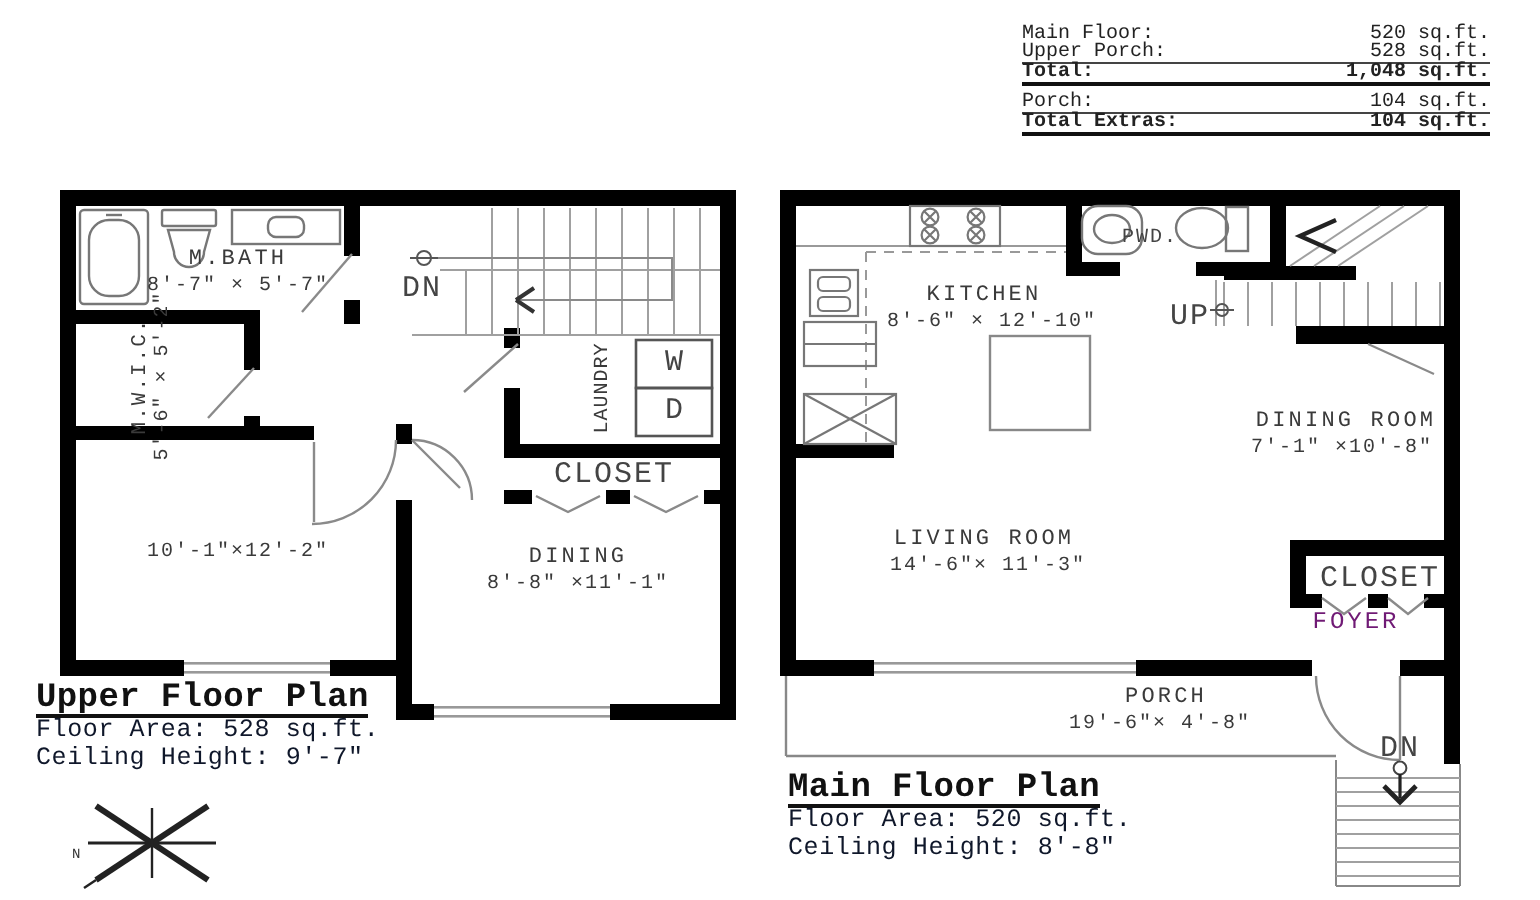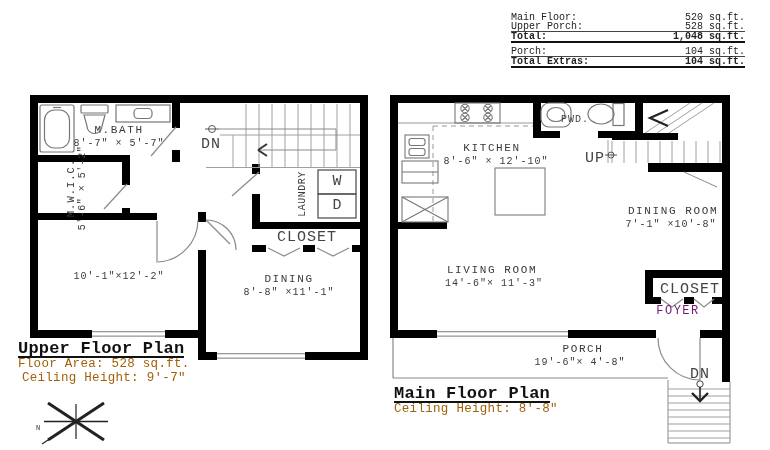--- a/index.html
+++ b/index.html
@@ -16,21 +16,21 @@
        font-size:12px;letter-spacing:1.5px;}
   .wd{position:absolute;transform:translateX(-50%);white-space:nowrap;color:#444;
        font-size:15px;letter-spacing:0;}
   .vwrap{position:absolute;transform:translate(-50%,-50%) rotate(-90deg);text-align:center;
        white-space:nowrap;color:#3a3a3a;}
   .vwrap .l1{font-size:10.5px;letter-spacing:1px;}
   .vwrap .l2{font-size:10px;letter-spacing:0.5px;}
   .tb{position:absolute;color:#222;}
   .tb .tt{font-size:17px;font-weight:bold;letter-spacing:0.2px;border-bottom:2px solid #111;
           display:inline-block;line-height:14px;padding-bottom:0px;color:#111;}
-  .tb .ts{font-size:12.5px;color:#a16207;line-height:13.5px;letter-spacing:0.3px;text-align:center;}
+  .tb .ts{font-size:12.5px;color:#0f172a;line-height:13.5px;letter-spacing:0.3px;}
   .sum{position:absolute;left:511px;top:13px;width:234px;color:#222;font-size:10px;}
   .srow{display:flex;justify-content:space-between;align-items:baseline;line-height:9px;height:9px;}
   .r-thin{border-bottom:1px solid #444;}
   .r-thick{border-bottom:2px solid #111;font-weight:bold;}
   .sgap{height:4px;}
   .nmark{position:absolute;font-size:7px;color:#333;}
 </style>
 </head>
 <body>
 
@@ -325,18 +325,19 @@
   <div class="small" style="left:690px;top:281px">CLOSET</div>
   <div class="foyer" style="left:678px;top:304px">FOYER</div>
 
   <div class="lbl" style="left:583px;top:343px">PORCH</div>
   <div class="dim" style="left:580px;top:357px">19'-6"× 4'-8"</div>
 
   <div class="small" style="left:700px;top:366px">DN</div>
 
   <div class="tb" style="left:394px;top:385px">
     <div class="tt">Main Floor Plan</div>
+    <div class="ts">Floor Area: 520 sq.ft.</div>
     <div class="ts">Ceiling Height: 8'-8"</div>
   </div>
 
   <div class="nmark" style="left:36px;top:424px">N</div>
 
 </div>
 
 </body></html>

